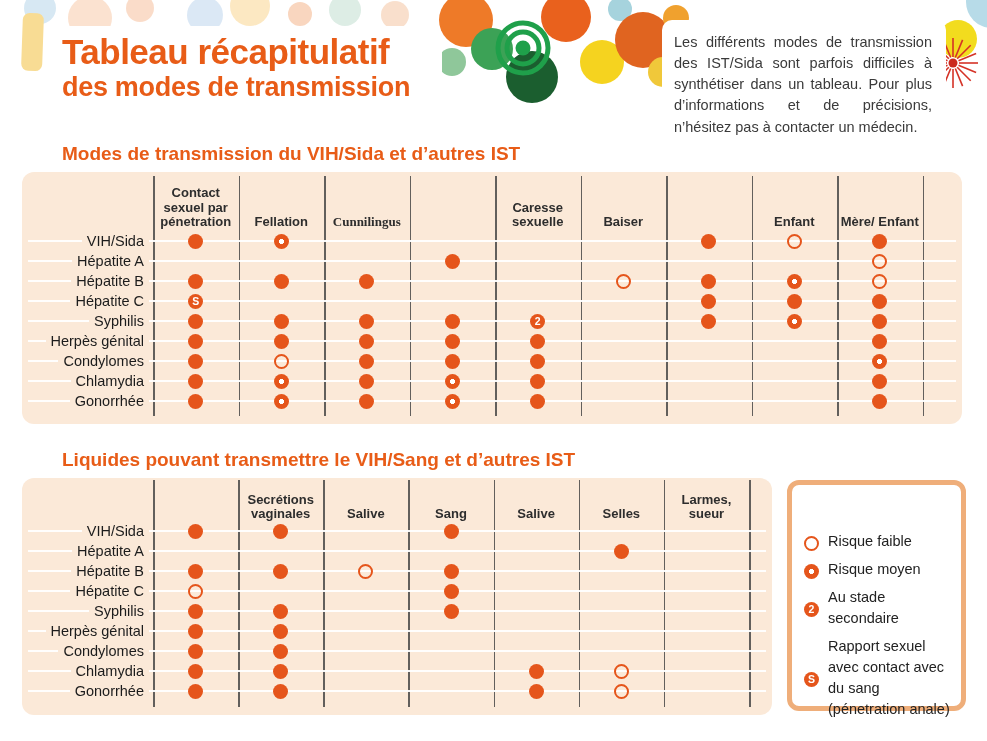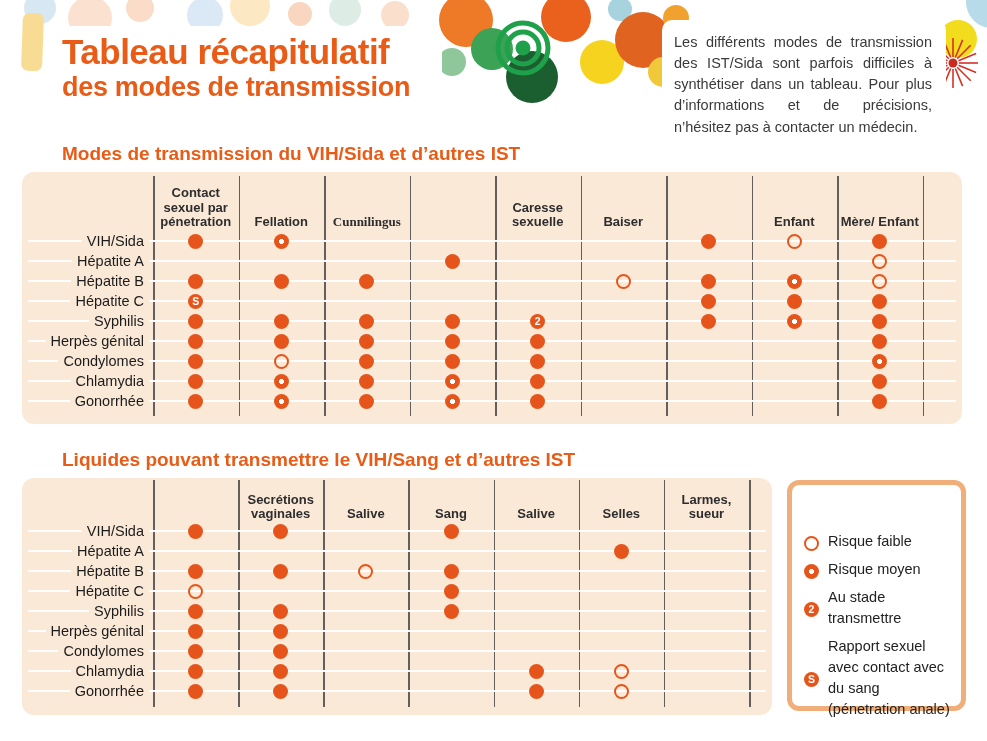--- a/index.html
+++ b/index.html
@@ -302,19 +302,19 @@
     <div class="legend-item">
       <span class="sym sym-low"></span>
       <div class="ltext">Risque faible</div>
     </div>
     <div class="legend-item">
       <span class="sym sym-medium"></span>
       <div class="ltext">Risque moyen</div>
     </div>
     <div class="legend-item">
       <span class="sym sym-badge">2</span>
-      <div class="ltext">Au stade transmettre</div>
+      <div class="ltext">Au stade secondaire</div>
     </div>
     <div class="legend-item">
       <span class="sym sym-badge">S</span>
       <div class="ltext">Rapport sexuel avec contact avec du sang (pénetration anale)</div>
     </div>
   </div>
 
 </body></html>

